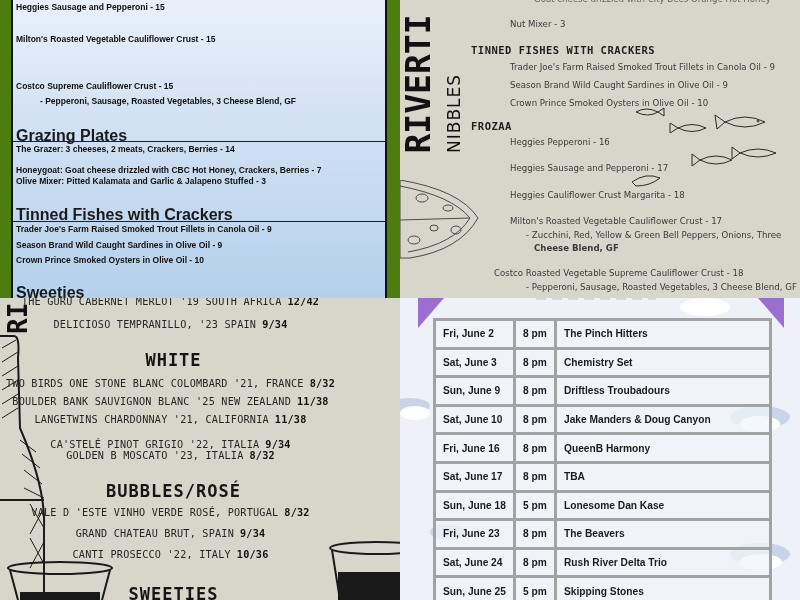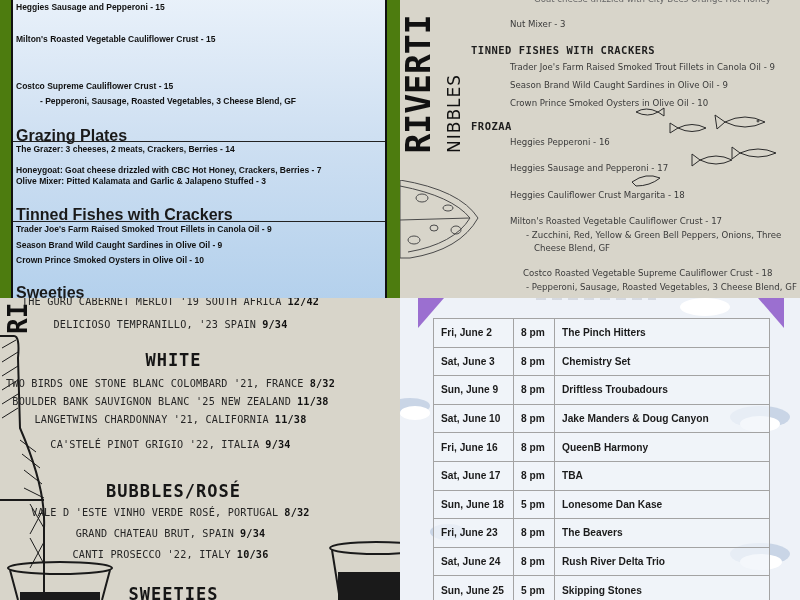--- a/index.html
+++ b/index.html
@@ -26,21 +26,21 @@
   .n-line { position: absolute; font-family: "DejaVu Sans", sans-serif; font-size: 8.6px; color: #3a3a3a; white-space: nowrap; padding-left: 39px; }
   .n-head { position: absolute; font-family: "DejaVu Sans Mono", monospace; font-weight: bold; font-size: 10.5px; color: #1e1e1e; letter-spacing: 0.5px; white-space: nowrap; }
 
   
   .w-line { position: absolute; left: 0; width: 341px; text-align: center; font-family: "DejaVu Sans Mono", monospace; font-size: 10.2px; color: #262626; white-space: nowrap; letter-spacing: 0.2px; }
   .w-line .price { font-weight: bold; color: #111; margin-left: 6px; }
   .w-head { position: absolute; left: 0; width: 347px; text-align: center; font-family: "DejaVu Sans Mono", monospace; font-size: 17px; font-weight: bold; color: #161616; letter-spacing: 1px; }
 
   
   .sched { position: absolute; left: 33px; top: 20px; border-collapse: collapse; background: rgba(240,244,250,0.75); }
-  .sched td { border: 1px solid #a3a3a3; height: 28.6px; font-size: 10.2px; font-weight: bold; color: #1b1b1b; padding: 7px 7px; white-space: nowrap; }
+  .sched td { border: 3px solid #a3a3a3; height: 28.6px; font-size: 10.2px; font-weight: bold; color: #1b1b1b; padding: 7px 7px; white-space: nowrap; }
   .sched td.c-date { width: 80px; }
   .sched td.c-time { width: 41px; }
   .sched td.c-act { width: 215px; }
   .cloud { position: absolute; background: #ffffff; border-radius: 50%; }
   .cloud-shadow { position: absolute; background: #c9d5e6; border-radius: 50%; }
 </style>
 </head>
 <body>
 
 <div class="quad" id="q-tl">
@@ -81,22 +81,22 @@
   <div class="n-line" style="left:71px;top:62px;">Trader Joe's Farm Raised Smoked Trout Fillets in Canola Oil - 9</div>
   <div class="n-line" style="left:71px;top:80px;">Season Brand Wild Caught Sardines in Olive Oil - 9</div>
   <div class="n-line" style="left:71px;top:98px;">Crown Prince Smoked Oysters in Olive Oil - 10</div>
 
   <div class="n-head" style="left:71px;top:120px;">FROZAA</div>
   <div class="n-line" style="left:71px;top:137px;">Heggies Pepperoni - 16</div>
   <div class="n-line" style="left:71px;top:163px;">Heggies Sausage and Pepperoni - 17</div>
   <div class="n-line" style="left:71px;top:190px;">Heggies Cauliflower Crust Margarita - 18</div>
   <div class="n-line" style="left:71px;top:216px;">Milton's Roasted Vegetable Cauliflower Crust - 17</div>
   <div class="n-line" style="left:87px;top:230px;">- Zucchini, Red, Yellow &amp; Green Bell Peppers, Onions, Three</div>
-  <div class="n-line" style="left:95px;top:243px;">Cheese Blend, GF</div>
-  <div class="n-line" style="left:84px;top:268px;">Costco Roasted Vegetable Supreme Cauliflower Crust - 18</div>
+  <div class="n-line" style="left:95px;top:243px;font-weight:bold;">Cheese Blend, GF</div>
+  <div class="n-line" style="left:55px;top:268px;">Costco Roasted Vegetable Supreme Cauliflower Crust - 18</div>
   <div class="n-line" style="left:87px;top:282px;">- Pepperoni, Sausage, Roasted Vegetables, 3 Cheese Blend, GF</div>
 
   <svg style="position:absolute;left:230px;top:100px;" width="170" height="100" viewBox="0 0 170 100">
     <g fill="none" stroke="#2b2b2b" stroke-width="1">
       <path d="M6 12 q10 -6 22 0 q-10 6 -22 0 z M28 12 l6 -4 l0 8 z"></path>
       <path d="M48 28 q14 -7 28 0 q-14 7 -28 0 z M48 28 l-8 -5 l0 10 z"></path>
       <path d="M95 22 q20 -10 40 0 q-20 10 -40 0 z M95 22 l-10 -7 l2 14 z"></path>
       <circle cx="128" cy="21" r="1"></circle>
       <path d="M110 53 q18 -8 36 0 q-18 8 -36 0 z M110 53 l-8 -6 l0 12 z"></path>
       <path d="M70 60 q16 -8 32 0 q-16 8 -32 0 z M70 60 l-8 -6 l0 12 z"></path>
@@ -161,20 +161,23 @@
   </div>
   <div class="w-line" style="top:98px;">
     <span>BOULDER BANK SAUVIGNON BLANC '25 NEW ZEALAND</span><span class="price">11/38</span>
   </div>
   <div class="w-line" style="top:116px;">
     <span>LANGETWINS CHARDONNAY '21, CALIFORNIA</span><span class="price">11/38</span>
   </div>
   <div class="w-line" style="top:134px;margin-top:7px;">
     <span>CA'STELÉ PINOT GRIGIO '22, ITALIA</span><span class="price">9/34</span>
   </div>
+  <div class="w-line" style="top:152px;">
+    <span>GOLDEN B MOSCATO '23, ITALIA</span><span class="price">8/32</span>
+  </div>
 
   <div class="w-head" style="top:183px;">BUBBLES/ROSÉ</div>
   <div class="w-line" style="top:209px;">
     <span>VALE D 'ESTE VINHO VERDE ROSÉ, PORTUGAL</span><span class="price">8/32</span>
   </div>
   <div class="w-line" style="top:230px;">
     <span>GRAND CHATEAU BRUT, SPAIN</span><span class="price">9/34</span>
   </div>
   <div class="w-line" style="top:251px;">
     <span>CANTI PROSECCO '22, ITALY</span><span class="price">10/36</span>

